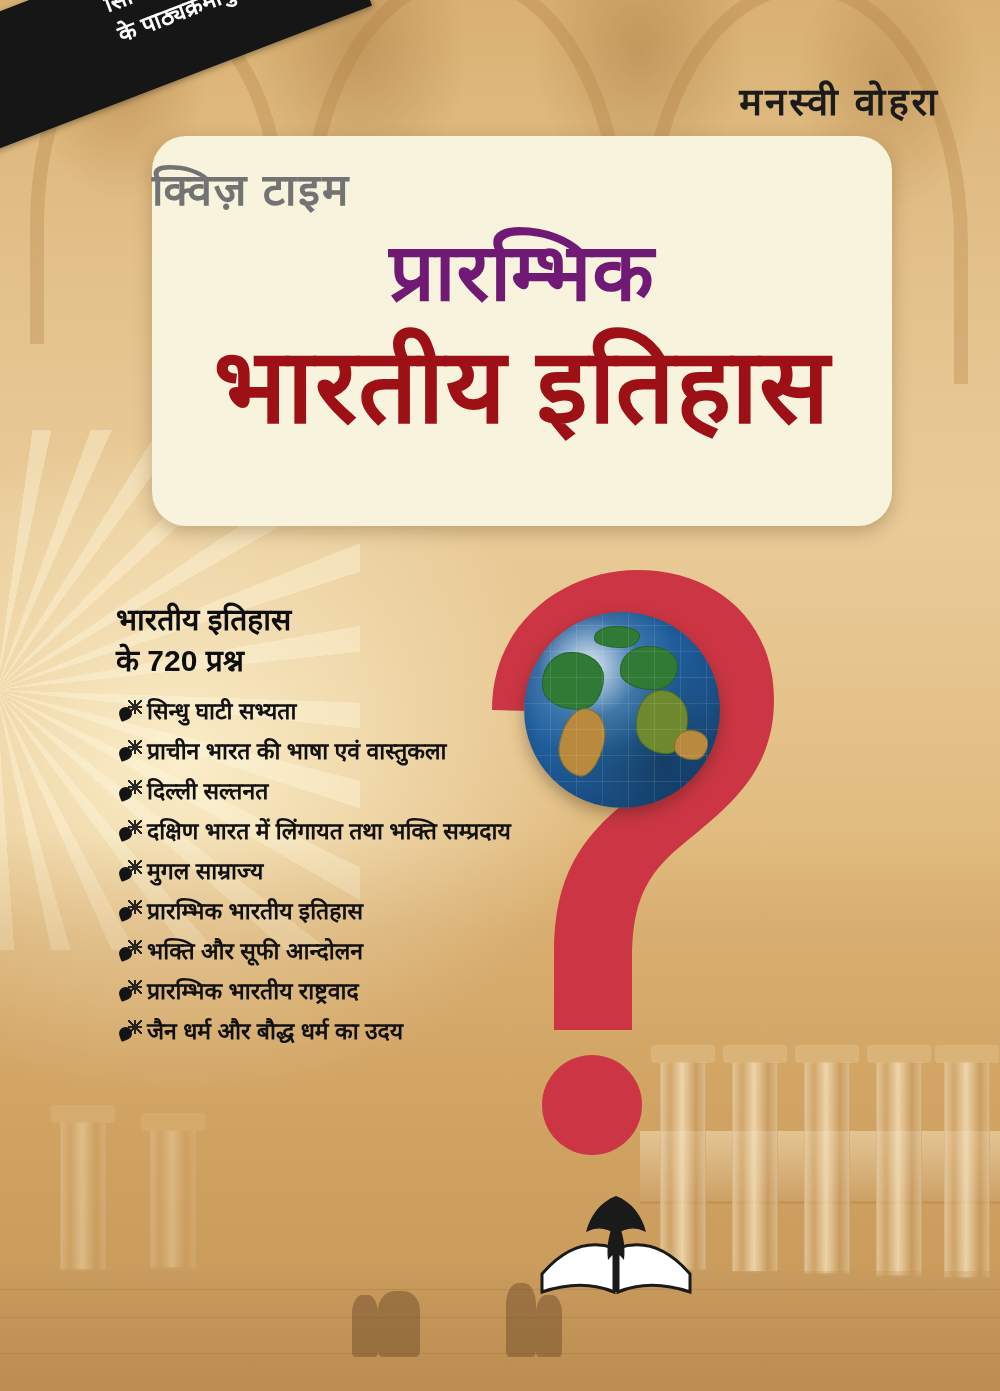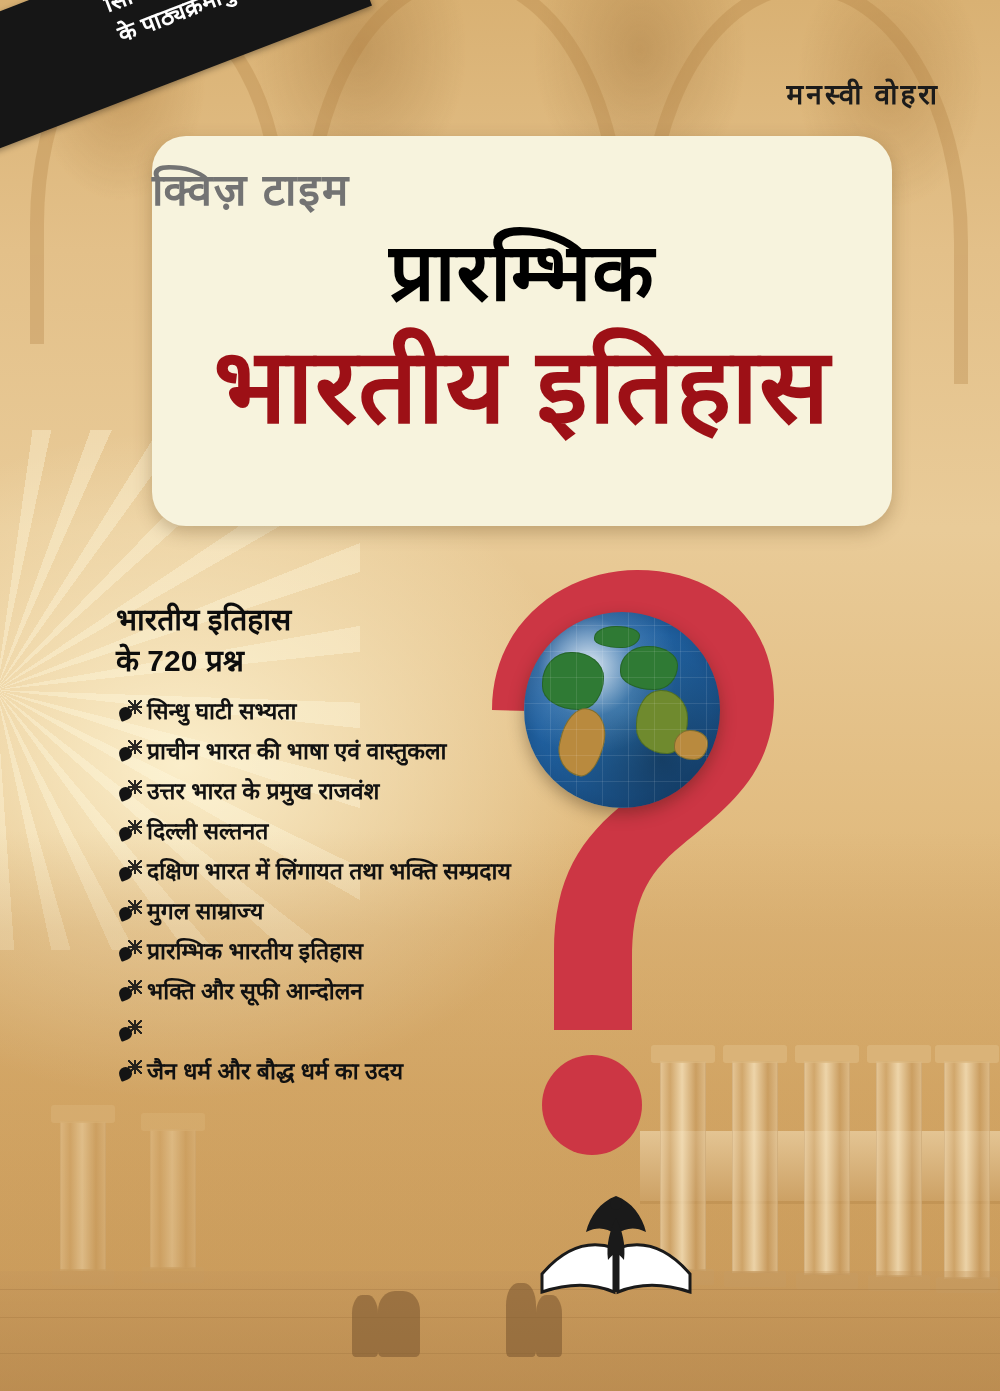--- a/index.html
+++ b/index.html
@@ -132,24 +132,24 @@
     line-height: 1.45;
     text-align: center;
     letter-spacing: 0.4px;
   }
 
   
   .author {
     position: absolute;
     right: 60px; top: 74px;
     color: #1b1b1b;
-    font-size: 28px;
+    font-size: 38px;
     font-weight: bold;
     letter-spacing: 3px;
-    font-family: Liberation Serif, serif;
+    font-family: Liberation Sans, sans-serif;
   }
 
   
   .plaque {
     position: absolute;
     left: 152px; top: 136px;
     width: 740px; height: 390px;
     background: #f7f3dd;
     border-radius: 34px;
     box-shadow: 0 6px 18px rgba(90,60,20,0.30);
@@ -160,21 +160,21 @@
     text-align: left;
     color: #737373;
     font-size: 44px;
     font-weight: bold;
     letter-spacing: 2px;
   }
   .title-main {
     position: absolute;
     top: 78px; left: 0; right: 0;
     text-align: center;
-    color: #000000;
+    color: #701a75;
     font-size: 80px;
     font-weight: bold;
     letter-spacing: 1px;
   }
   .title-sub {
     position: absolute;
     top: 196px; left: 0; right: 0;
     text-align: center;
     color: #9d1016;
     font-size: 104px;
@@ -373,27 +373,20 @@
           <span class="spark"></span>
           <span class="dot"></span>
         </span>
       <span class="bullet-text">प्राचीन भारत की भाषा एवं वास्तुकला</span>
     </div>
     <div class="bullet-row">
       <span class="bullet-ico">
           <span class="spark"></span>
           <span class="dot"></span>
         </span>
-      <span class="bullet-text">उत्तर भारत के प्रमुख राजवंश</span>
-    </div>
-    <div class="bullet-row">
-      <span class="bullet-ico">
-          <span class="spark"></span>
-          <span class="dot"></span>
-        </span>
       <span class="bullet-text">दिल्ली सल्तनत</span>
     </div>
     <div class="bullet-row">
       <span class="bullet-ico">
           <span class="spark"></span>
           <span class="dot"></span>
         </span>
       <span class="bullet-text">दक्षिण भारत में लिंगायत तथा भक्ति सम्प्रदाय</span>
     </div>
     <div class="bullet-row">
@@ -415,20 +408,21 @@
           <span class="spark"></span>
           <span class="dot"></span>
         </span>
       <span class="bullet-text">भक्ति और सूफी आन्दोलन</span>
     </div>
     <div class="bullet-row">
       <span class="bullet-ico">
           <span class="spark"></span>
           <span class="dot"></span>
         </span>
+      <span class="bullet-text">प्रारम्भिक भारतीय राष्ट्रवाद</span>
     </div>
     <div class="bullet-row">
       <span class="bullet-ico">
           <span class="spark"></span>
           <span class="dot"></span>
         </span>
       <span class="bullet-text">जैन धर्म और बौद्ध धर्म का उदय</span>
     </div>
   </div>
 

